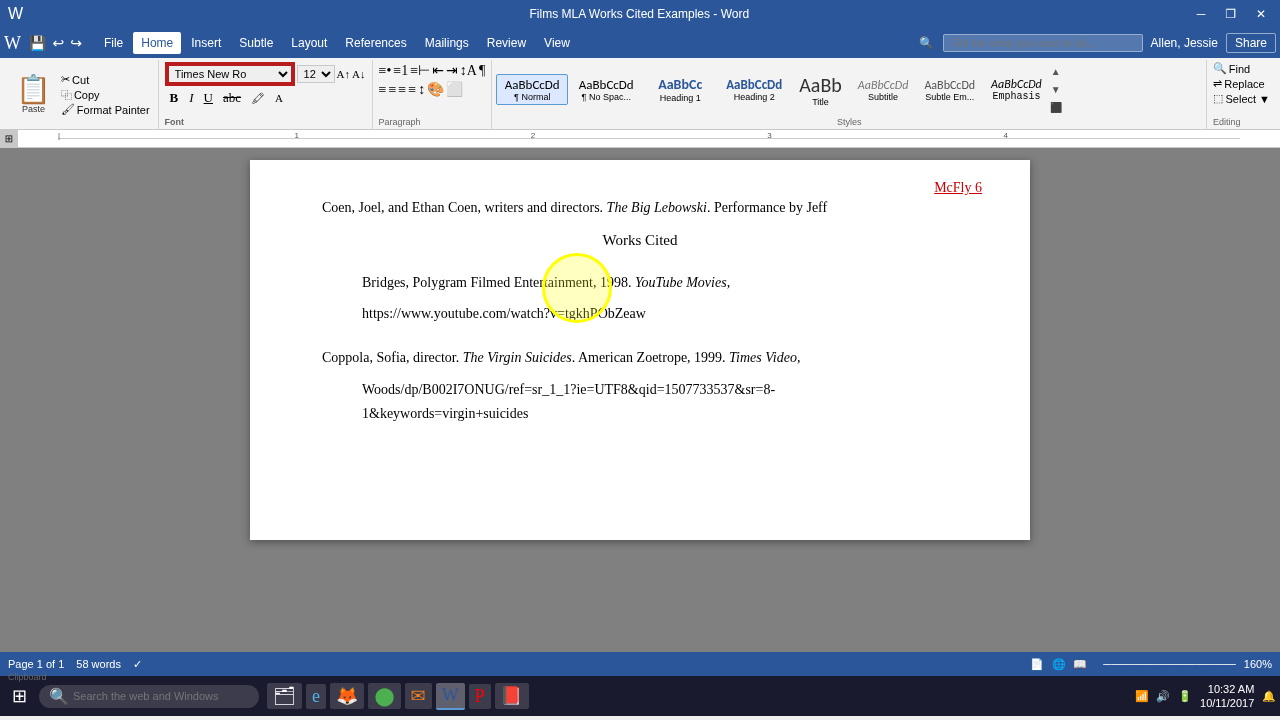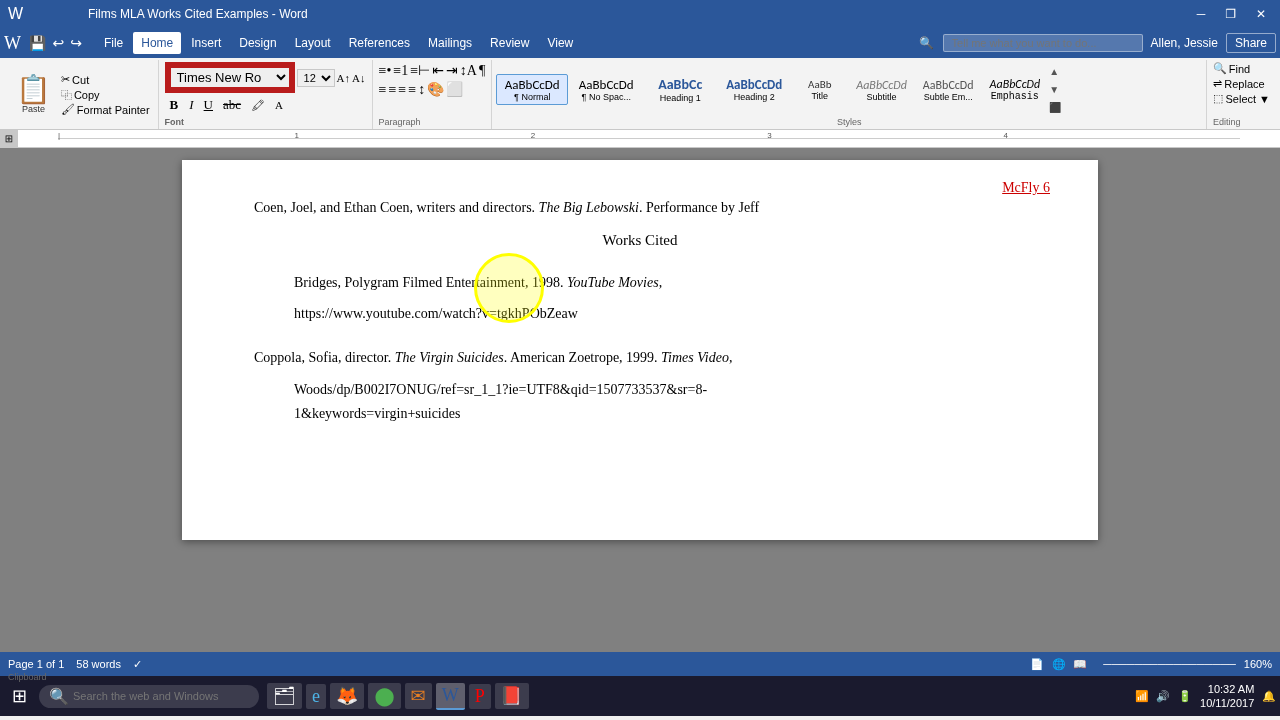--- a/index.html
+++ b/index.html
@@ -10,21 +10,21 @@
       background: #2b579a;
       height: 28px;
       display: flex;
       align-items: center;
       justify-content: space-between;
       padding: 0 8px;
       color: white;
       font-family: 'Segoe UI', Arial, sans-serif;
       font-size: 12px;
     }
-    .title-bar-title { flex: 1; }
+    .title-bar-title { flex: 1; text-align: center; }
     .title-bar-controls { display: flex; gap: 8px; }
     .title-btn { color: white; font-size: 12px; cursor: pointer; padding: 0 6px; }
 
     
     .menu-bar {
       background: #2b579a;
       height: 30px;
       display: flex;
       align-items: center;
       padding: 0 4px;
@@ -59,21 +59,21 @@
 
 <div class="menu-bar">
   <span style="color:white; font-size:18px; margin-right:4px;">W</span>
   <span class="qat-btn">💾</span>
   <span class="qat-btn">↩</span>
   <span class="qat-btn">↪</span>
   <span style="width:8px;"></span>
   <div class="menu-item">File</div>
   <div class="menu-item active">Home</div>
   <div class="menu-item">Insert</div>
-  <div class="menu-item">Design</div>
+  <div class="menu-item">Subtle</div>
   <div class="menu-item">Layout</div>
   <div class="menu-item">References</div>
   <div class="menu-item">Mailings</div>
   <div class="menu-item">Review</div>
   <div class="menu-item">View</div>
   <div class="menu-item-right">
     <span>🔍</span>
     <input type="text" style="background: rgba(255, 255, 255, 0.2); border: 1px solid rgba(255, 255, 255, 0.4); color: white; padding: 2px 8px; border-radius: 2px; width: 200px; font-size: 11px; font-family: &quot;Segoe UI&quot;, Arial, sans-serif;" placeholder="Tell me what you want to do...">
     <span style="color:white; font-family:Segoe UI,Arial,sans-serif; font-size:12px;">Allen, Jessie</span>
     <span style="color:white; font-family:Segoe UI,Arial,sans-serif; font-size:12px; cursor:pointer; border:1px solid rgba(255,255,255,0.5); padding:2px 8px; border-radius:2px;">Share</span>
@@ -101,21 +101,21 @@
           <span>🖌</span>
           <span>Format Painter</span>
         </div>
       </div>
     </div>
     <div style="font-family:Segoe UI,Arial,sans-serif; font-size:9px; color:#666; position:absolute; bottom:38px; left:8px;">Clipboard</div>
   </div>
 
   <div style="display:flex; flex-direction:column; border-right:1px solid #d4d4d4; padding:2px 6px; gap:2px;">
     <div style="display:flex; align-items:center; gap:2px;">
-      <select style="font-family:Segoe UI,Arial,sans-serif; font-size:13px; border:6px solid #b91c1c; padding:1px 2px; width:130px; cursor:pointer;">
+      <select style="font-family:Segoe UI,Arial,sans-serif; font-size:11px; border:4px solid #b91c1c; padding:1px 2px; width:130px; cursor:pointer;">
         <option>Times New Ro</option>
       </select>
       <select style="font-family:Segoe UI,Arial,sans-serif; font-size:11px; border:1px solid #c8c8c8; padding:1px 2px; width:38px; cursor:pointer;">
         <option>12</option>
       </select>
       <span style="font-size:11px; cursor:pointer;">A↑</span>
       <span style="font-size:11px; cursor:pointer;">A↓</span>
     </div>
     <div style="display:flex; align-items:center; gap:2px;">
       <span style="font-family:Times New Roman,serif; font-size:13px; font-weight:bold; cursor:pointer; padding:1px 4px; border:1px solid transparent; border-radius:2px;">B</span>
@@ -162,21 +162,21 @@
       </div>
       <div style="display:flex; flex-direction:column; align-items:center; cursor:pointer; padding:2px 6px; border:1px solid transparent; min-width:72px;">
         <div style="font-family:Calibri,sans-serif; font-size:14px; font-weight:bold; color:#2b579a;">AaBbCc</div>
         <div style="font-family:Segoe UI,Arial,sans-serif; font-size:9px;">Heading 1</div>
       </div>
       <div style="display:flex; flex-direction:column; align-items:center; cursor:pointer; padding:2px 6px; border:1px solid transparent; min-width:72px;">
         <div style="font-family:Calibri,sans-serif; font-size:13px; font-weight:bold; color:#2b579a;">AaBbCcDd</div>
         <div style="font-family:Segoe UI,Arial,sans-serif; font-size:9px;">Heading 2</div>
       </div>
       <div style="display:flex; flex-direction:column; align-items:center; cursor:pointer; padding:2px 6px; border:1px solid transparent; min-width:55px;">
-        <div style="font-family:Calibri,sans-serif; font-size:11px; color:#333;">AaBb</div>
+        <div style="font-family:Calibri,sans-serif; font-size:20px; color:#333;">AaBb</div>
         <div style="font-family:Segoe UI,Arial,sans-serif; font-size:9px;">Title</div>
       </div>
       <div style="display:flex; flex-direction:column; align-items:center; cursor:pointer; padding:2px 6px; border:1px solid transparent; min-width:62px;">
         <div style="font-family:Calibri,sans-serif; font-size:12px; color:#777; font-style:italic;">AaBbCcDd</div>
         <div style="font-family:Segoe UI,Arial,sans-serif; font-size:9px;">Subtitle</div>
       </div>
       <div style="display:flex; flex-direction:column; align-items:center; cursor:pointer; padding:2px 6px; border:1px solid transparent; min-width:62px;">
         <div style="font-family:Calibri,sans-serif; font-size:12px; color:#555;">AaBbCcDd</div>
         <div style="font-family:Segoe UI,Arial,sans-serif; font-size:9px;">Subtle Em...</div>
       </div>
@@ -218,21 +218,21 @@
       <span style="position:absolute; left:0; top:-7px; font-size:8px; font-family:Segoe UI,Arial,sans-serif; color:#555;">|</span>
       <span style="position:absolute; left:20%; top:-7px; font-size:8px; font-family:Segoe UI,Arial,sans-serif; color:#555;">1</span>
       <span style="position:absolute; left:40%; top:-7px; font-size:8px; font-family:Segoe UI,Arial,sans-serif; color:#555;">2</span>
       <span style="position:absolute; left:60%; top:-7px; font-size:8px; font-family:Segoe UI,Arial,sans-serif; color:#555;">3</span>
       <span style="position:absolute; left:80%; top:-7px; font-size:8px; font-family:Segoe UI,Arial,sans-serif; color:#555;">4</span>
     </div>
   </div>
 </div>
 
 <div style="background:#808080; flex:1; display:flex; justify-content:center; align-items:flex-start; padding:12px 20px; height:calc(720px - 28px - 30px - 76px - 18px - 24px - 40px); overflow:hidden;">
-  <div style="background:white; width:916px; min-height:380px; box-shadow:0 2px 8px rgba(0,0,0,0.4); padding:36px 72px 36px 72px; position:relative; font-family:'Times New Roman',Times,serif; font-size:14.5px; line-height:1.65;">
+  <div style="background:white; width:780px; min-height:380px; box-shadow:0 2px 8px rgba(0,0,0,0.4); padding:36px 72px 36px 72px; position:relative; font-family:'Times New Roman',Times,serif; font-size:14.5px; line-height:1.65;">
 
     <div style="position:absolute; top:16px; right:48px; font-family:'Times New Roman',serif; font-size:14px; color:#cc0000; text-decoration:underline;">McFly 6</div>
 
     <div style="margin-bottom:8px; font-size:14px; line-height:1.7;">
       <span>Coen, Joel, and Ethan Coen, writers and directors. </span><span style="font-style:italic;">The Big Lebowski</span><span>. Performance by Jeff</span>
     </div>
 
     <div style="text-align:center; font-size:15px; font-weight:normal; margin-bottom:18px;">Works Cited</div>
     <div style="margin-left:40px; margin-bottom:8px; font-size:14px; line-height:1.7; position:relative;">
       <span>Bridges, Polygram Filmed Entertainment, 1998. </span>

